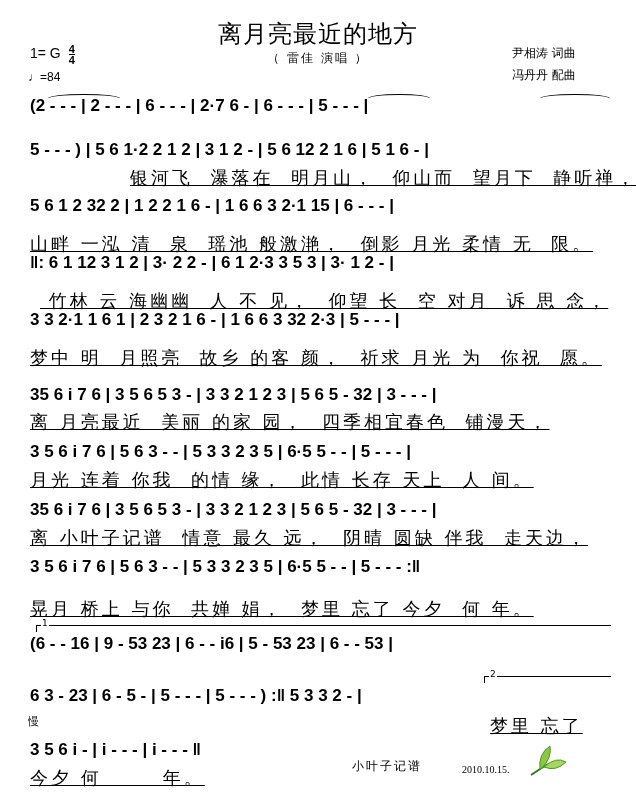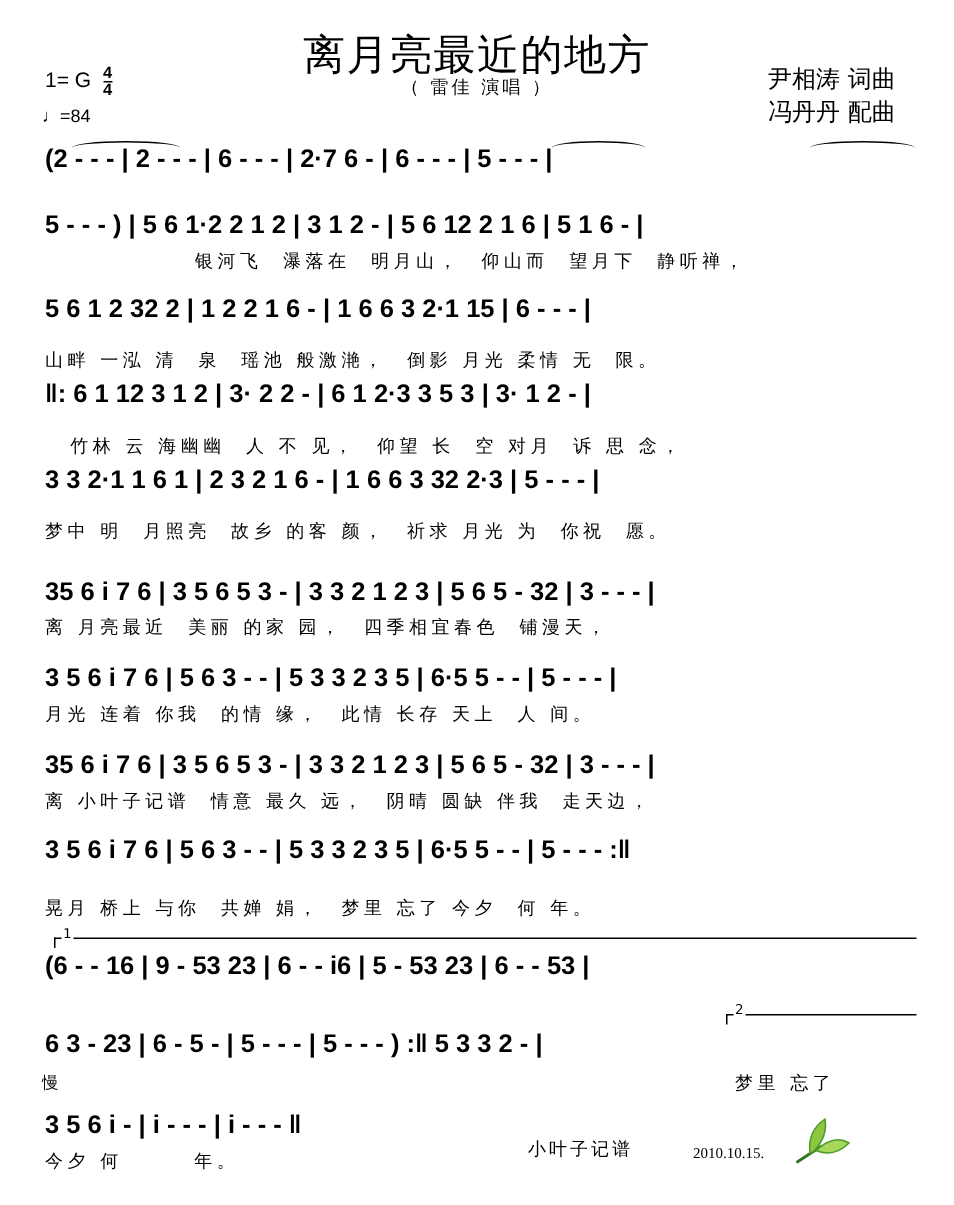--- a/index.html
+++ b/index.html
@@ -1,27 +1,27 @@
 <!DOCTYPE html>
 <html><head>
 <meta charset="utf-8">
 <style>
   html, body { margin: 0; padding: 0; background: #ffffff; }
   body { width: 636px; height: 803px; position: relative; overflow: hidden; font-family: "DejaVu Sans", sans-serif; color: #000; }
   .abs { position: absolute; }
-  .title { left: 0; width: 636px; top: 18px; text-align: center; font-size: 28px; letter-spacing: 1px; font-family: "DejaVu Sans", sans-serif; }
+  .title { left: 0; width: 636px; top: 18px; text-align: center; font-size: 24px; letter-spacing: 1px; font-family: "DejaVu Sans", sans-serif; }
   .subtitle { left: 0; width: 636px; top: 50px; text-align: center; font-size: 12px; letter-spacing: 2px; }
   .key { left: 30px; top: 44px; font-size: 14px; font-family: "Liberation Sans", sans-serif; }
   .timesig { display: inline-block; vertical-align: middle; text-align: center; font-weight: bold; font-size: 11px; line-height: 10px; margin-left: 4px; }
   .timesig .num { border-bottom: 1px solid #000; }
   .tempo { left: 28px; top: 70px; font-size: 12px; font-family: "Liberation Sans", sans-serif; }
-  .credits { left: 512px; top: 42px; font-size: 16px; line-height: 22px; text-align: center; }
+  .credits { left: 512px; top: 42px; font-size: 12px; line-height: 22px; text-align: center; }
   .staff-line { left: 30px; width: 580px; height: 24px; font-family: "Liberation Sans", sans-serif; font-weight: bold; font-size: 17px; white-space: nowrap; }
   .note { position: absolute; top: 0; }
-  .lyric { position: absolute; font-size: 12px; font-family: "DejaVu Serif", serif; white-space: pre; letter-spacing: 3px; }
+  .lyric { position: absolute; font-size: 18px; font-family: "DejaVu Serif", serif; white-space: pre; letter-spacing: 3px; text-decoration: underline; }
   .arc { position: absolute; border-top: 1px solid #000; border-radius: 50% 50% 0 0; height: 8px; }
   .volta { position: absolute; border-top: 1px solid #000; border-left: 1px solid #000; height: 6px; font-size: 9px; }
   .volta span { position: absolute; left: 4px; top: -8px; background: #fff; padding: 0 1px; }
   .sig { left: 352px; top: 758px; font-size: 12px; font-family: "DejaVu Serif", serif; letter-spacing: 2px; }
   .date { left: 462px; top: 764px; font-size: 10px; font-family: Liberation Serif, serif; }
   .leaf { left: 528px; top: 742px; width: 40px; height: 36px; }
   .slow { left: 28px; top: 714px; font-size: 11px; font-family: "DejaVu Serif", serif; }
 </style>
 </head>
 <body>

